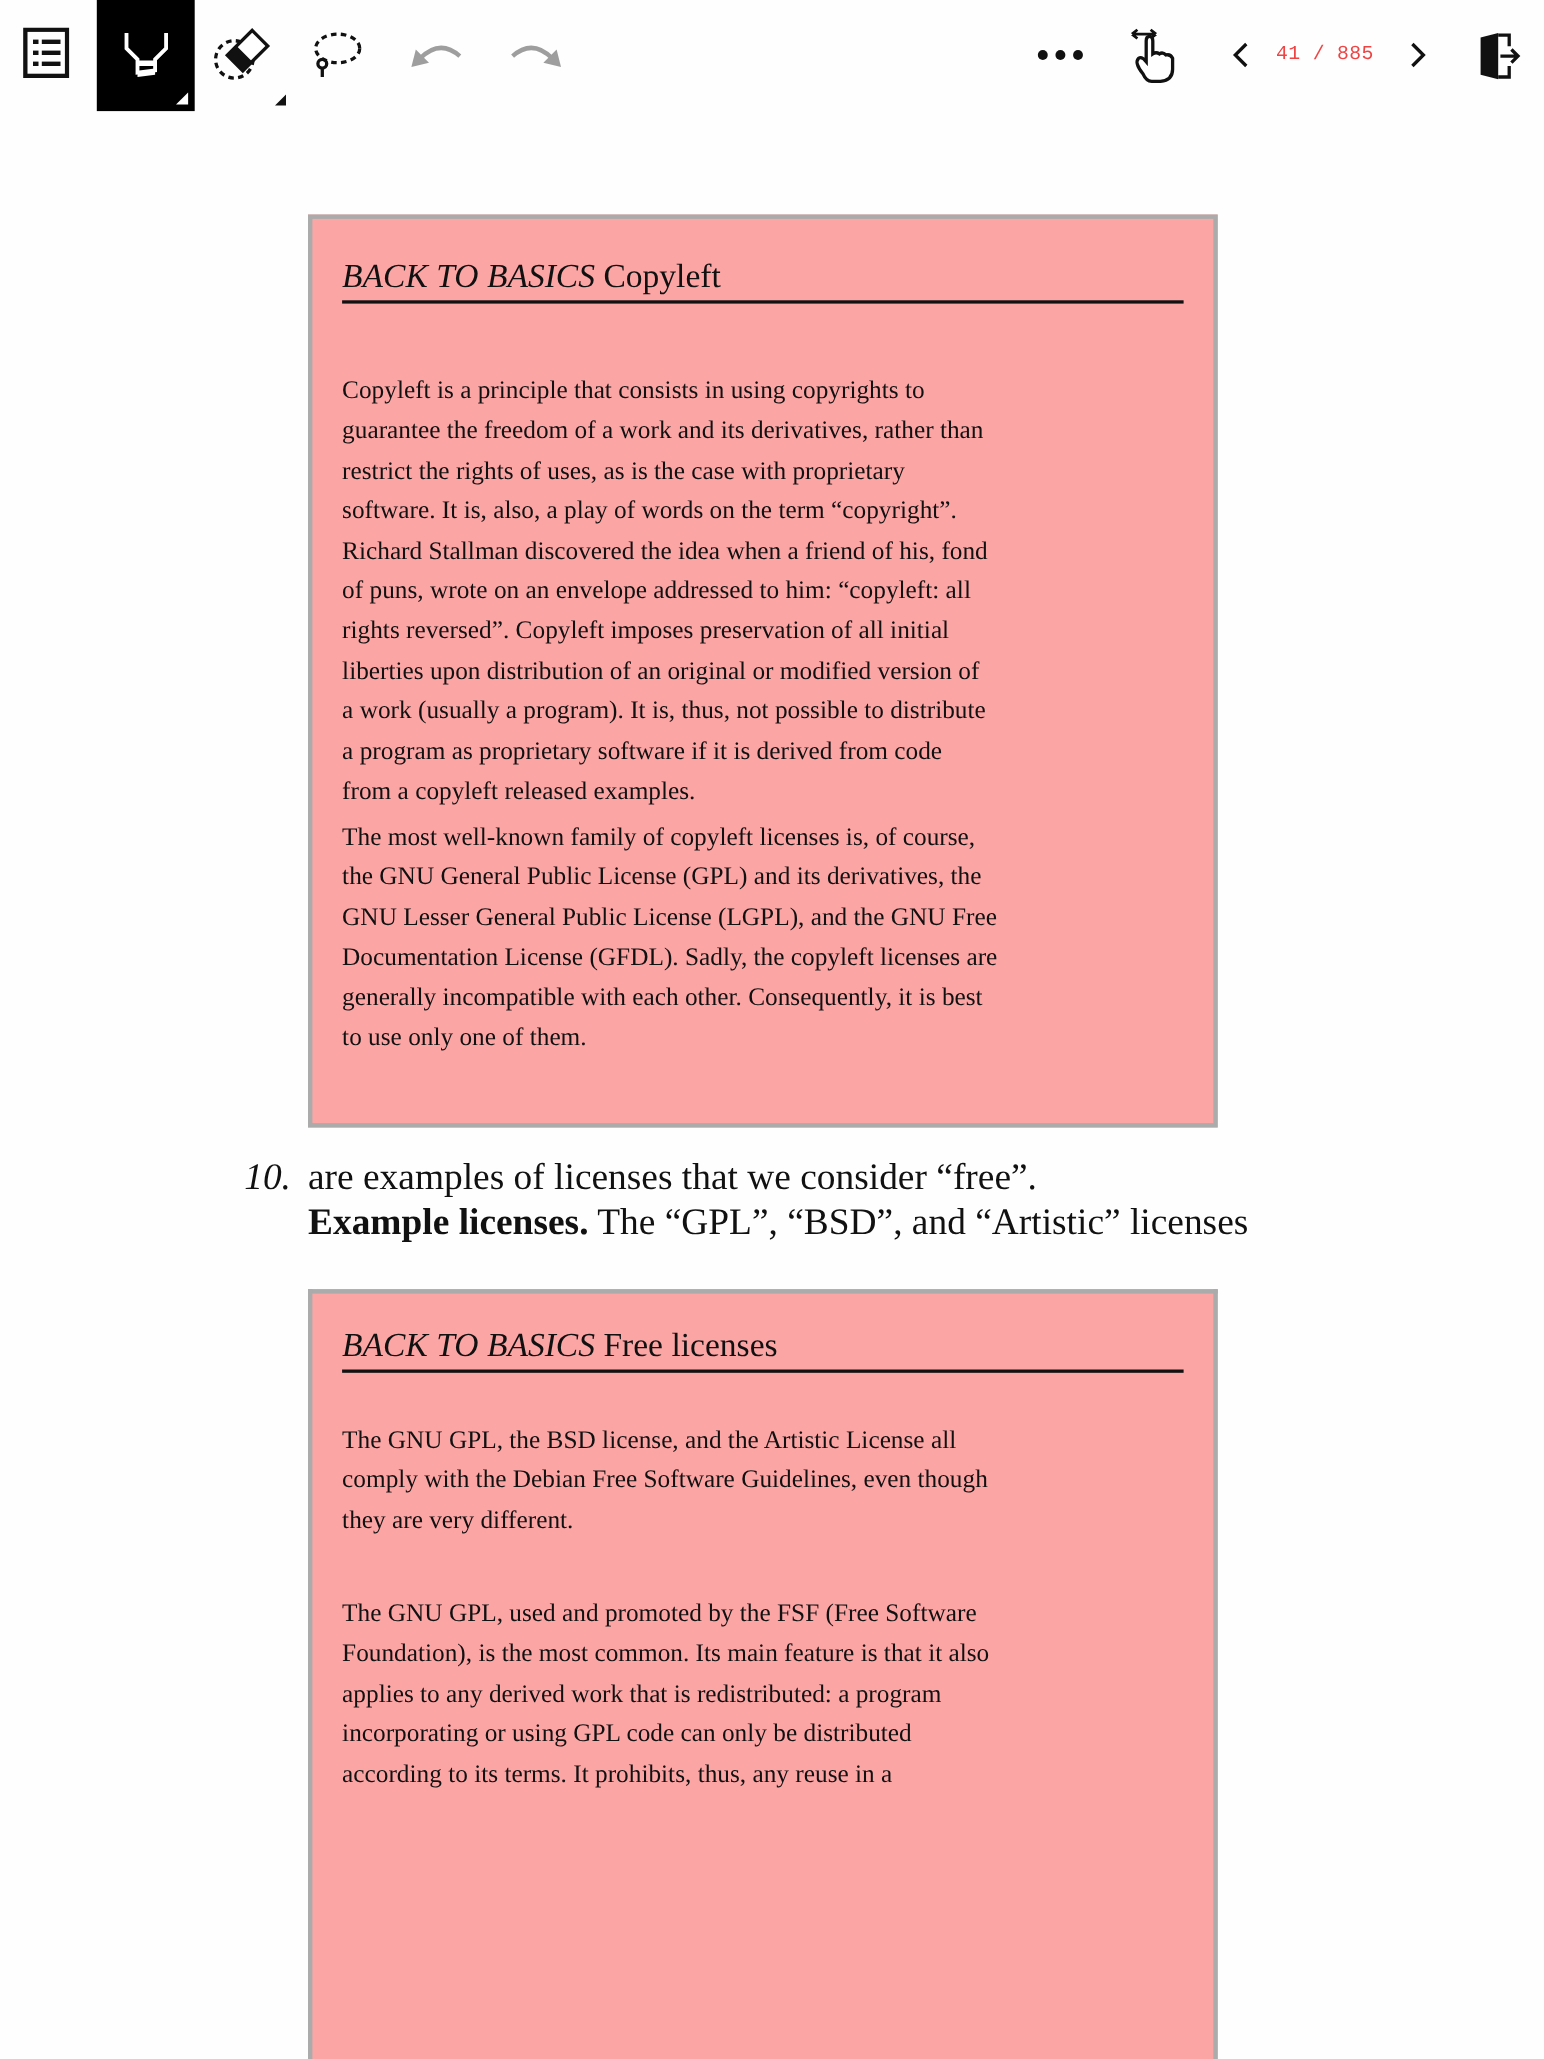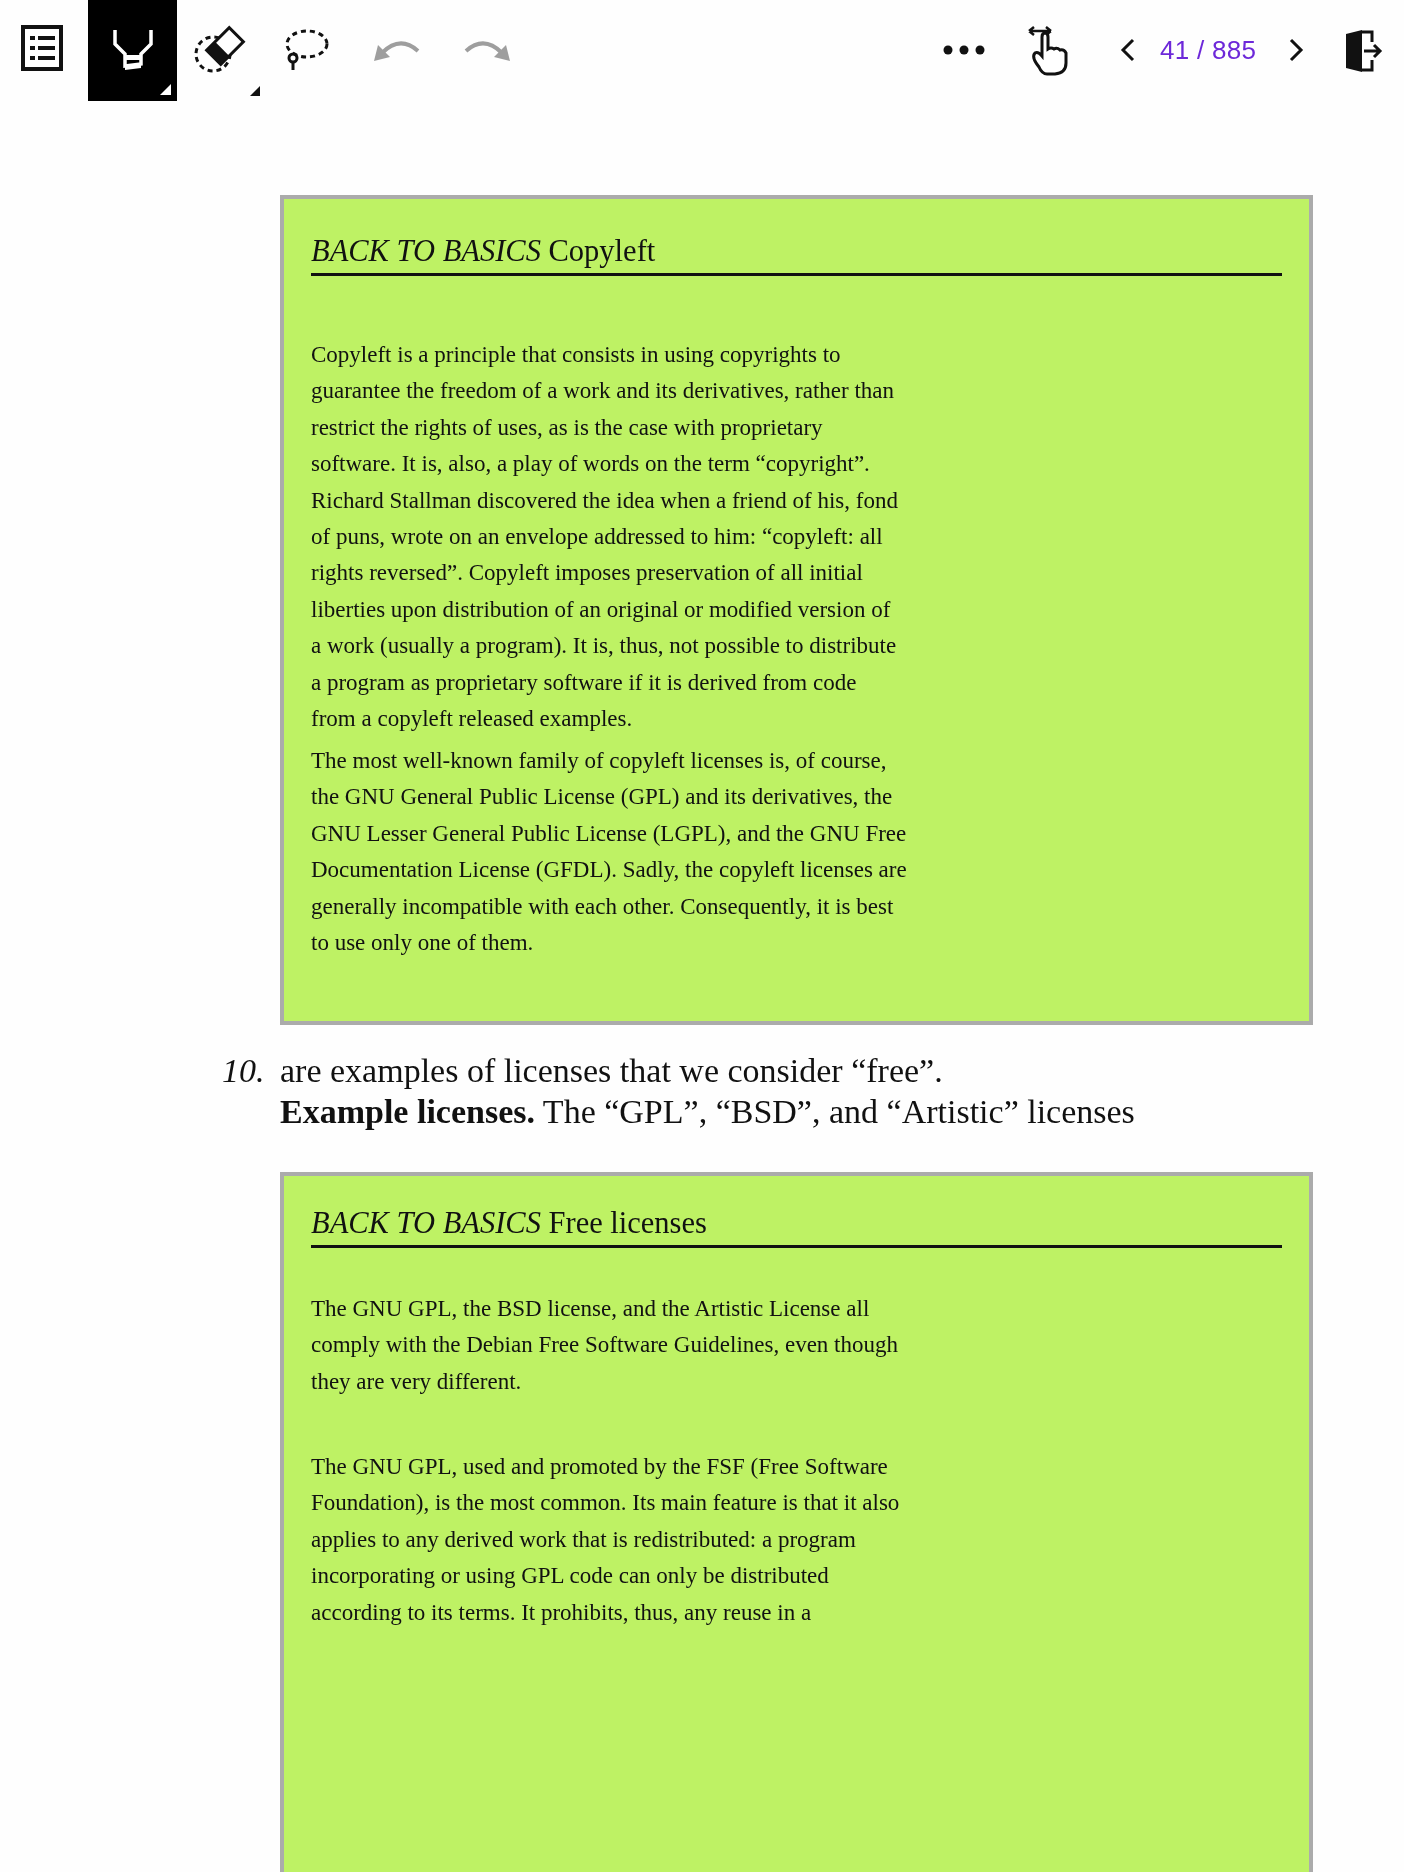--- a/index.html
+++ b/index.html
@@ -6,25 +6,25 @@
     body {
       width: 1404px; height: 1872px; background: #fefefe; position: relative; overflow: hidden;
       font-family: "Liberation Serif", "DejaVu Serif", serif; color: #111;
     }
     .toolbar { position: absolute; left: 0; top: 0; width: 1404px; height: 101px; }
     .tb-btn { position: absolute; display: flex; align-items: center; justify-content: center; cursor: pointer; }
     .tb-btn svg { display: block; }
     .tb-btn.active { background: #000; }
     .corner-tri { position: absolute; width: 0; height: 0; border-style: solid; }
     .page-nav { position: absolute; top: 26px; height: 48px; display: flex; align-items: center; }
-    .page-num { font-family: Liberation Sans, sans-serif; font-size: 26px; color: #6d28d9; letter-spacing: 0.3px; }
+    .page-num { font-family: Liberation Mono, monospace; font-size: 18px; color: #ef4444; letter-spacing: 0.3px; }
 
     .page { position: absolute; left: 0; top: 101px; width: 1404px; height: 1771px; }
     .box {
-      position: absolute; left: 280px; width: 1033px; background: #bef264;
+      position: absolute; left: 280px; width: 827px; background: #fca5a5;
       border: 4px solid #ababab; box-sizing: border-box;
     }
     .box-title {
       position: absolute; left: 27px; right: 27px; font-size: 30.5px; line-height: 36px;
       border-bottom: 3px solid #111; padding-bottom: 4px; white-space: nowrap;
     }
     .box-title .kicker { font-style: italic; }
     .box-p {
       position: absolute; left: 27px; right: 20px; font-size: 23px; line-height: 36.4px; margin: 0;
     }

